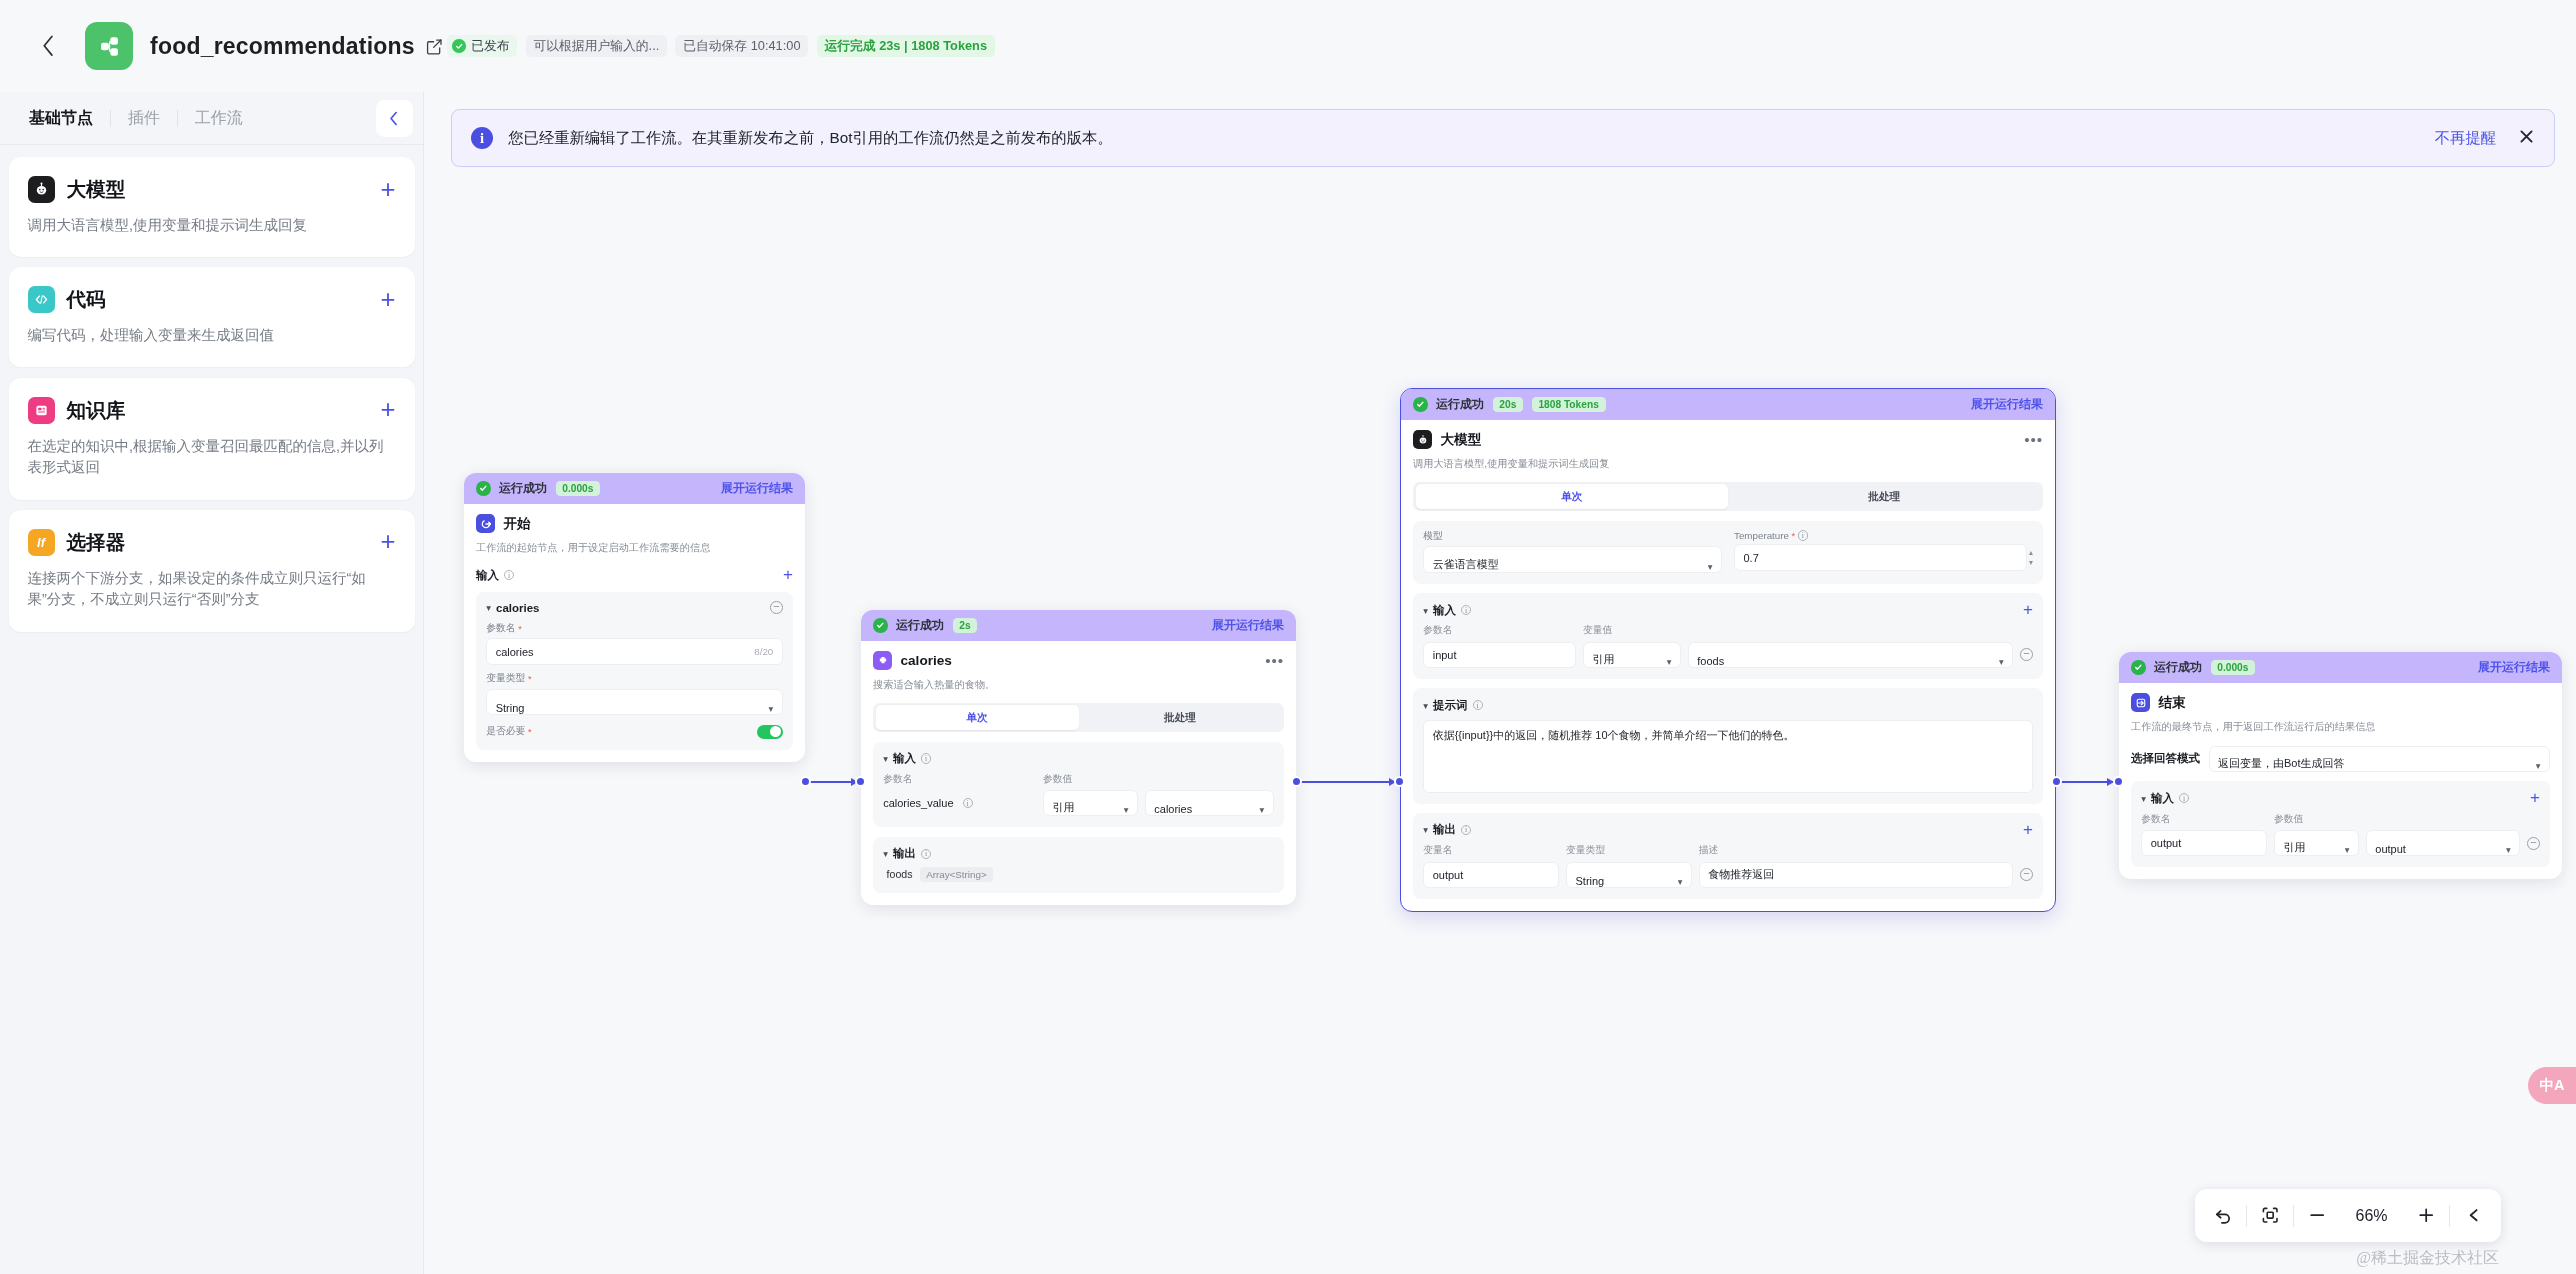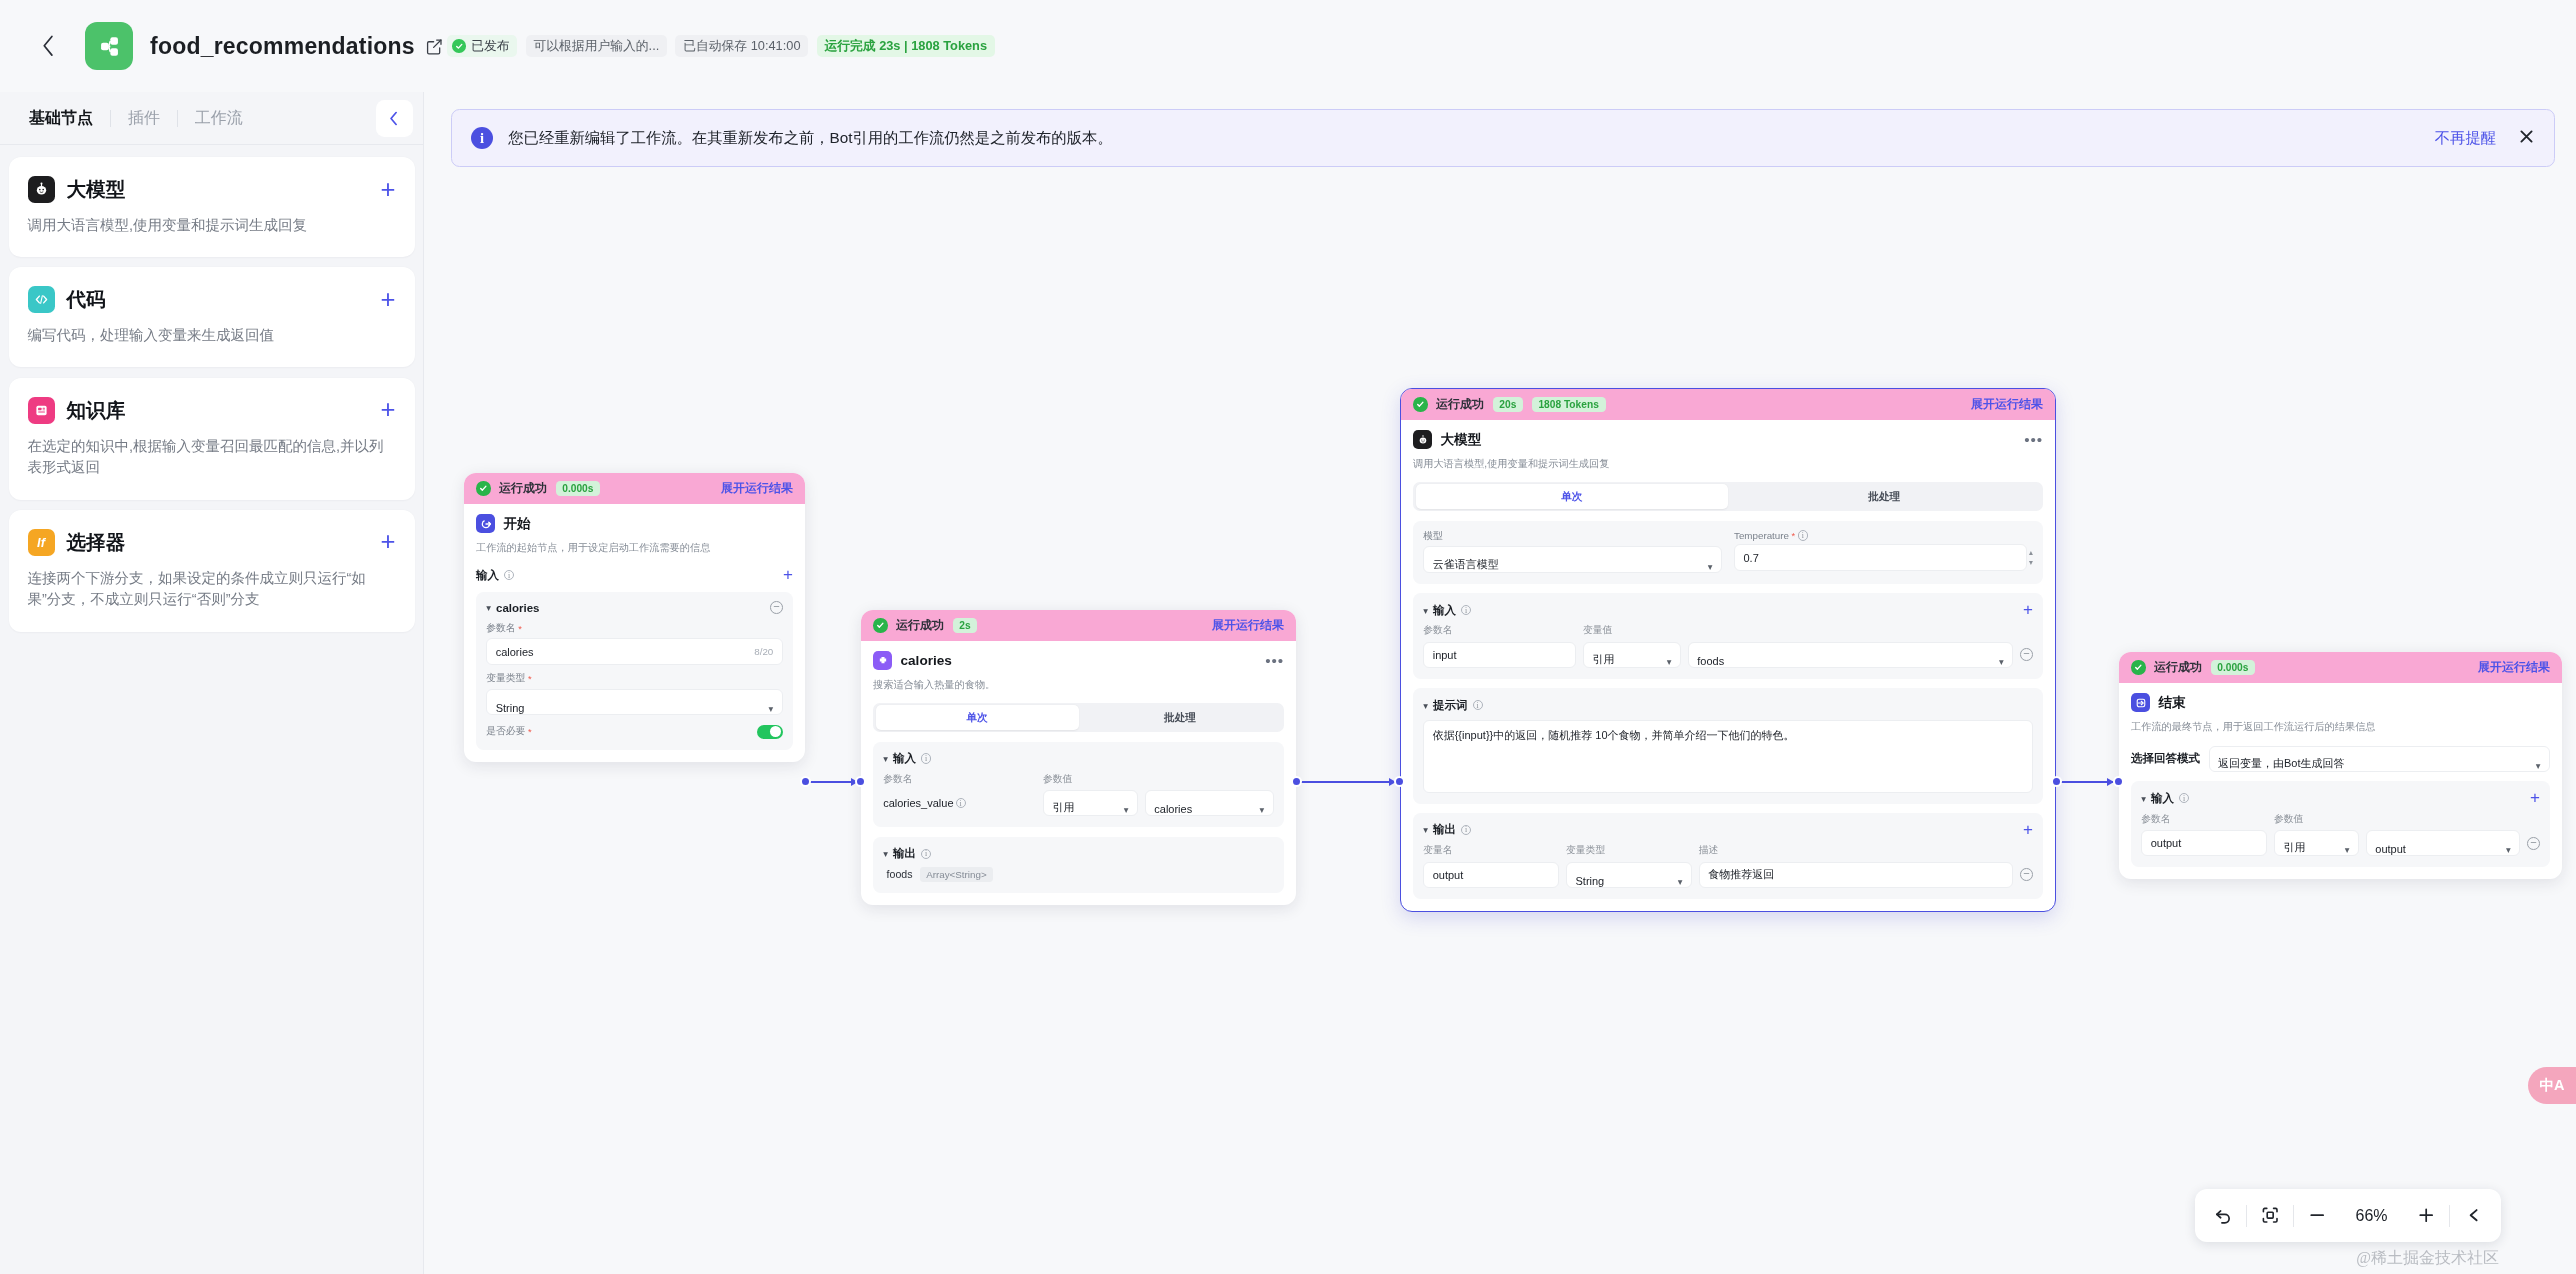--- a/index.html
+++ b/index.html
@@ -113,21 +113,21 @@
 
   
   .canvas { position: absolute; left: 424px; top: 92px; width: 2152px; height: 1182px; overflow: hidden; }
   .wf-node {
     position: absolute; background: #fff; border-radius: 12px;
     box-shadow: 0 3.4px 15.3px rgba(25,30,60,.10);
     overflow: hidden;
   }
   .wf-node.selected { border: 1.7px solid #4b4fe0; box-shadow: 0 5.1px 19px rgba(60,60,200,.18); }
   .run-bar {
-    background: #f9a8d4; height: 31px; display: flex; align-items: center;
+    background: #c4b5fd; height: 31px; display: flex; align-items: center;
     padding: 0 12px; gap: 8.5px;
   }
   .run-ico { width: 14.5px; height: 14.5px; border-radius: 50%; background: #29b44a;
     display: flex; align-items: center; justify-content: center; flex-shrink: 0; }
   .run-label { font-size: 12px; color: #2c3038; font-weight: 600; }
   .run-pill {
     background: #d3f2da; color: #2aa23f; font-size: 10.2px; border-radius: 4.3px;
     padding: 1.7px 6.8px; font-weight: 700;
   }
   .run-expand { margin-left: auto; font-size: 12px; color: #4d53e8; font-weight: 600; cursor: pointer; }
@@ -473,21 +473,21 @@
           <div class="panel-head">
             <span class="caret">▾</span>
             <span class="panel-title">输入</span>
             <span class="info-i">i</span>
           </div>
           <div class="row-flex" style="margin-top:6.8px;">
             <span class="mini-label" style="width:153px;">参数名</span>
             <span class="mini-label">参数值</span>
           </div>
           <div class="row-flex" style="margin-top:4.3px;">
-            <span style="width:153px; display:flex; align-items:center; gap:2px;">
+            <span style="width:153px; display:flex; align-items:center; gap:9px;">
               <span style="font-size:11px;color:#20242b;">calories_value</span>
               <span class="info-i">i</span>
             </span>
             <div class="select-box" style="width:95px;">
               <span>引用</span>
               <span class="chev">▾</span>
             </div>
             <div class="select-box" style="flex:1;">
               <span>calories</span>
               <span class="chev">▾</span>

